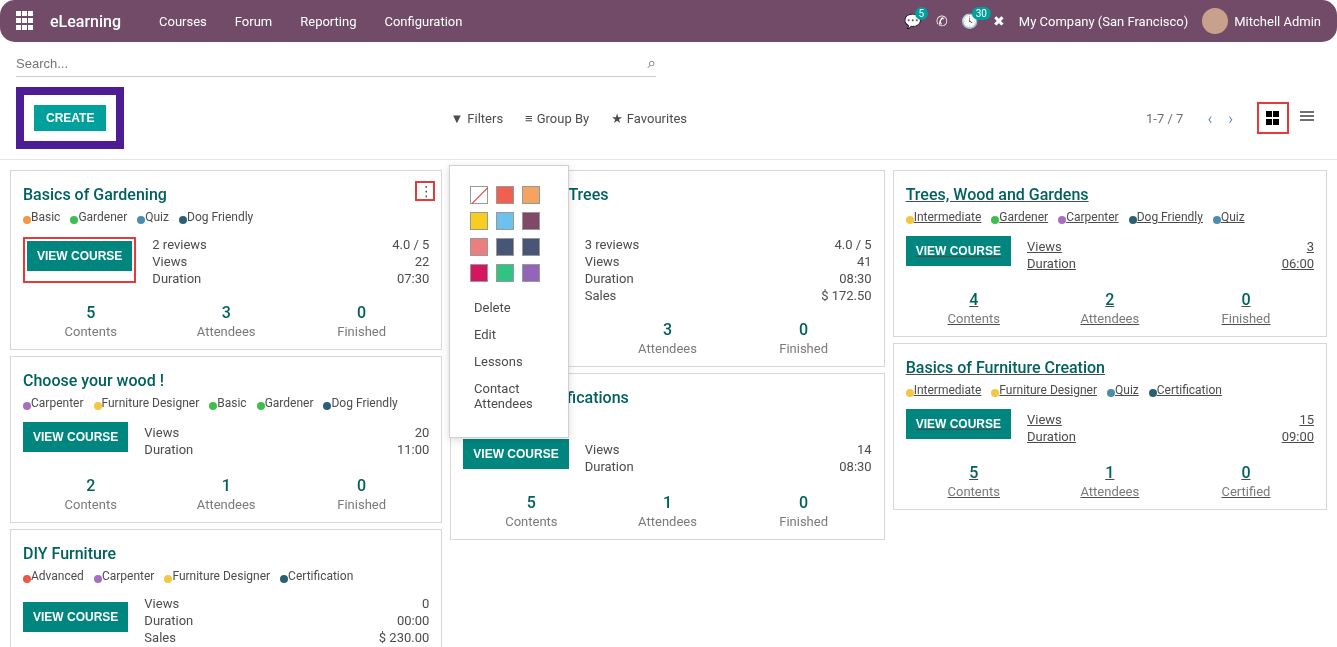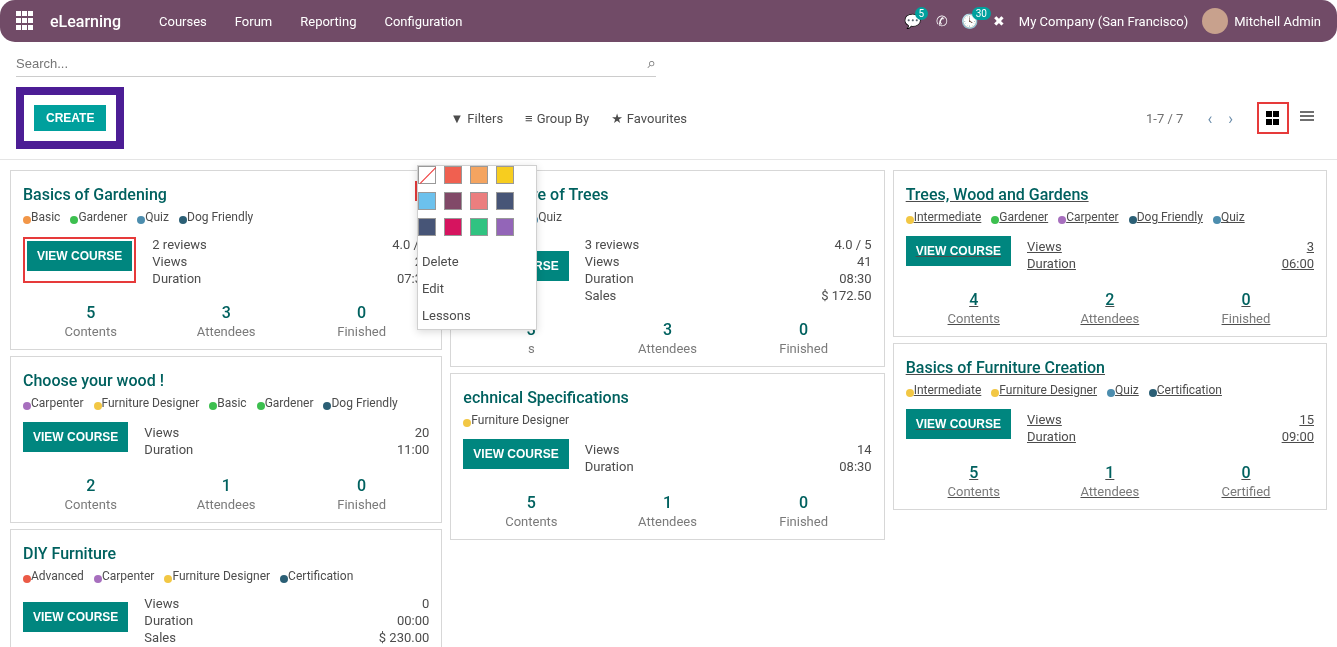--- a/index.html
+++ b/index.html
@@ -77,21 +77,21 @@
 .info-table { flex:1; }
 .info-row { display:flex; justify-content:space-between; font-size:13px; color:#4c4c4c; padding:1px 0; }
 .stats-row { display:flex; border-top: none; margin-top:16px; }
 .stat { flex:1; text-align:center; font-size:13px; }
 .stat-num { font-size:16px; color:#00615f; font-weight:500; }
 .stat-label { color:#7a7a7a; margin-top:2px; }
 .kebab { position:absolute; top:10px; right:6px; width:20px; text-align:center; cursor:pointer; color:#4c4c4c; font-size:14px; }
 .kebab-highlight { border:2px solid #e63a3a; padding:0 2px; }
 
 
-.dropdown { position:absolute; top:165px; left:417px; width:120px; background:#fff; border:1px solid #d0d0d0; box-shadow:0 2px 8px rgba(0,0,0,.15); z-index:10; padding:0; }
+.dropdown { position:absolute; top:165px; left:449px; width:120px; background:#fff; border:1px solid #d0d0d0; box-shadow:0 2px 8px rgba(0,0,0,.15); z-index:10; padding:20px; }
 .color-grid { display:flex; flex-wrap:wrap; gap:8px; margin-bottom:12px; }
 .color-sw { width:18px; height:18px; border:1px solid #999; cursor:pointer; }
 .color-none { background:#fff; position:relative; }
 .color-none::after { content:""; position:absolute; left:-2px; top:8px; width:22px; height:1px; background:#e33; transform:rotate(-45deg); }
 .dd-item { padding:6px 4px; font-size:13px; color:#4c4c4c; cursor:pointer; }
 .grid-icon { display:flex; flex-wrap:wrap; width:14px; height:14px; gap:1px; }
 .grid-icon span { width:6px; height:6px; background:currentColor; }
 .list-icon { display:flex; flex-direction:column; gap:2px; width:14px; }
 .list-icon span { height:2px; background:currentColor; }
 </style>
@@ -529,14 +529,15 @@
       <div class="color-sw" style="background: rgb(71, 85, 119);"></div>
       <div class="color-sw" style="background: rgb(71, 85, 119);"></div>
       <div class="color-sw" style="background: rgb(214, 20, 95);"></div>
       <div class="color-sw" style="background: rgb(48, 195, 129);"></div>
       <div class="color-sw" style="background: rgb(147, 101, 184);"></div>
     </div>
   <div id="dditems">
       <div class="dd-item">Delete</div>
       <div class="dd-item">Edit</div>
       <div class="dd-item">Lessons</div>
+      <div class="dd-item">Contact Attendees</div>
     </div>
 </div>
 
 </body></html>

